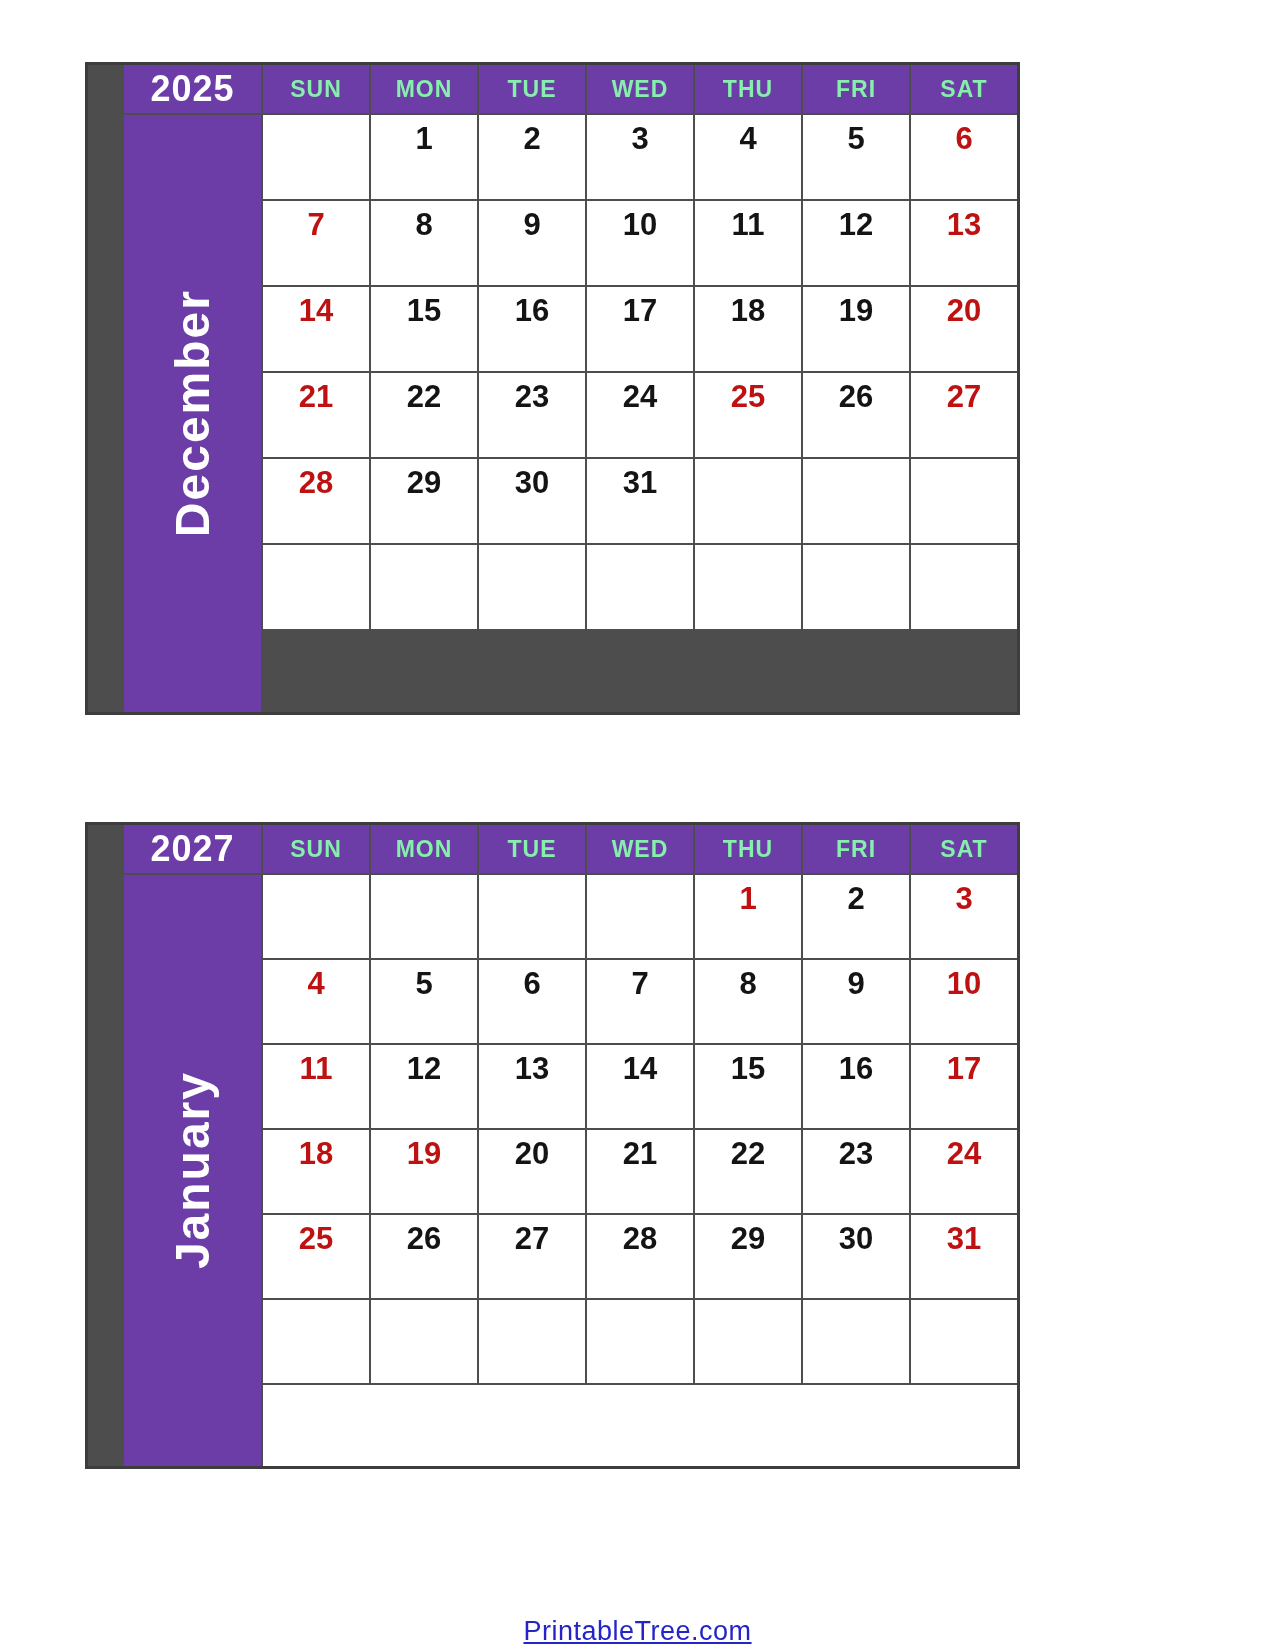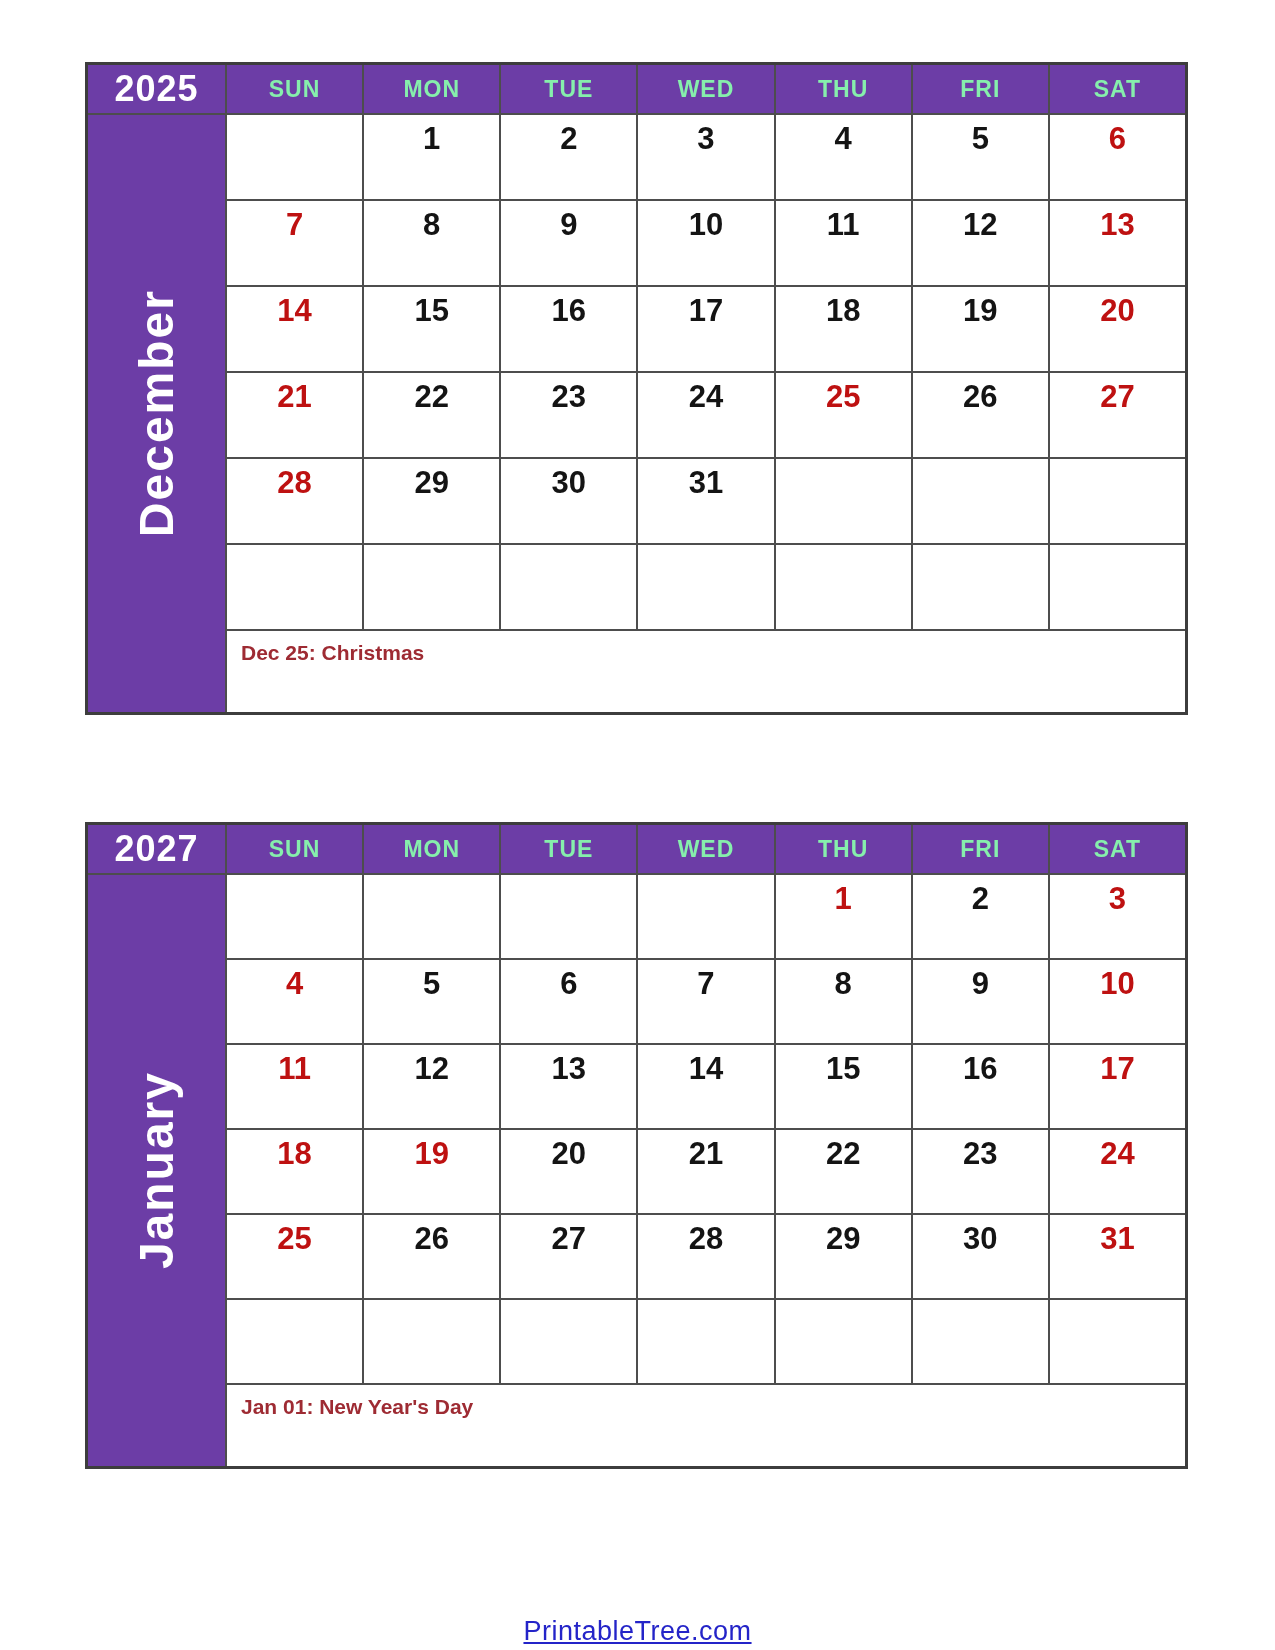--- a/index.html
+++ b/index.html
@@ -13,27 +13,28 @@
     width: 1275px;
     height: 1650px;
     background: #ffffff;
     overflow: hidden;
   }
 
   
   .calendar {
     position: absolute;
     left: 85px;
-    width: 1103px;
+    width: 935px;
     box-sizing: border-box;
     border: 3px solid #3d3d3d;
     background: #4d4d4d;            
     display: grid;
     grid-template-columns: 137px repeat(7, 1fr);
     gap: 2px;
+    padding-left: 36px;
   }
   .cal-dec { top: 62px;  height: 653px; grid-template-rows: 48px repeat(6, 84px) 1fr; }
   .cal-jan { top: 822px; height: 647px; grid-template-rows: 48px repeat(6, 83px) 1fr; }
 
   .cell { background: #ffffff; box-sizing: border-box; }
 
   .year-cell {
     background: var(--purple, #6C3DA6);
     color: #ffffff;
     font-size: 36px;
@@ -157,23 +158,20 @@
       <div class="cell date-cell"></div>
       <div class="cell date-cell"></div>
       <div class="cell date-cell"></div>
       <div class="cell date-cell"></div>
       <div class="cell date-cell"></div>
       <div class="cell date-cell"></div>
       <div class="cell date-cell"></div>
       <div class="cell date-cell"></div>
       <div class="cell date-cell"></div>
       <div class="cell date-cell"></div>
-      <div class="cell notes-cell">
-        <div>Dec 25: Christmas</div>
-      </div>
     </div>
 
   <div class="calendar cal-jan">
       <div class="cell year-cell">2027</div>
       <div class="cell weekday-cell">SUN</div>
       <div class="cell weekday-cell">MON</div>
       <div class="cell weekday-cell">TUE</div>
       <div class="cell weekday-cell">WED</div>
       <div class="cell weekday-cell">THU</div>
       <div class="cell weekday-cell">FRI</div>
@@ -217,21 +215,20 @@
       <div class="cell date-cell">30</div>
       <div class="cell date-cell red">31</div>
       <div class="cell date-cell"></div>
       <div class="cell date-cell"></div>
       <div class="cell date-cell"></div>
       <div class="cell date-cell"></div>
       <div class="cell date-cell"></div>
       <div class="cell date-cell"></div>
       <div class="cell date-cell"></div>
       <div class="cell notes-cell">
-        <div>Jan 01: New Year's Day</div>
       </div>
     </div>
 
   <div class="footer">
     <a href="#">PrintableTree.com</a>
   </div>
 
 </div>
 
 </body></html>

